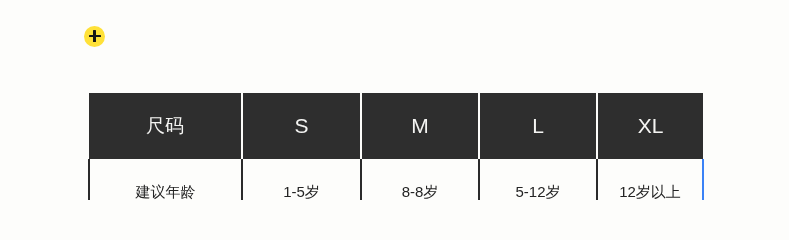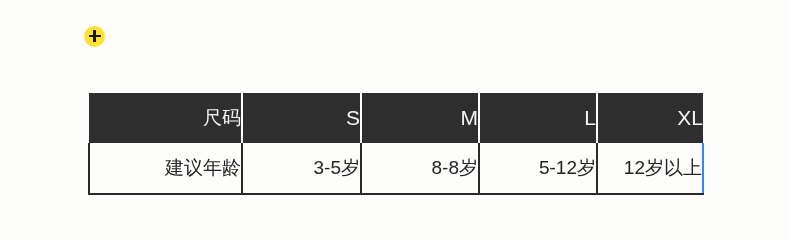--- a/index.html
+++ b/index.html
@@ -68,43 +68,43 @@
     left: 88px;
     top: 93px;
     width: 614px;
     border-collapse: collapse;
     table-layout: fixed;
   }
   .size-table tr { height: 50px; }
 
   .size-table th,
   .size-table td {
-    padding: 0;
-    text-align: right;
+    padding: 8px;
+    text-align: center;
     vertical-align: middle;
     font-weight: normal;
     white-space: nowrap;
   }
 
   
   .size-table thead tr { background: #2e2e2e; }
   .size-table thead th {
     color: #f4f4f2;
     font-size: 21px;
     border-right: 2px solid #fdfdfb;
     height: 50px;
   }
   .size-table thead th:last-child { border-right: none; }
   .size-table thead th.cn { font-size: 19px; }
 
   
   .size-table tbody tr { background: #fdfdfb; }
   .size-table tbody td {
     color: #242424;
-    font-size: 19px;
+    font-size: 15px;
     height: 50px;
     border-right: 2px solid #2b2b2b;
     border-bottom: 2px solid #2b2b2b;
     border-left: none;
   }
   .size-table tbody td:first-child { border-left: 2px solid #2b2b2b; }
   .size-table tbody td:last-child { border-right: 2px solid #3b82f6; }
 
   
   .col-label { width: 153px; }
@@ -133,19 +133,19 @@
       <th class="cn">尺码</th>
       <th>S</th>
       <th>M</th>
       <th>L</th>
       <th>XL</th>
     </tr>
   </thead>
   <tbody>
     <tr>
       <td>建议年龄</td>
-      <td>3-5岁</td>
+      <td>1-5岁</td>
       <td>8-8岁</td>
       <td>5-12岁</td>
       <td>12岁以上</td>
     </tr>
   </tbody>
 </table>
 
 </body></html>

